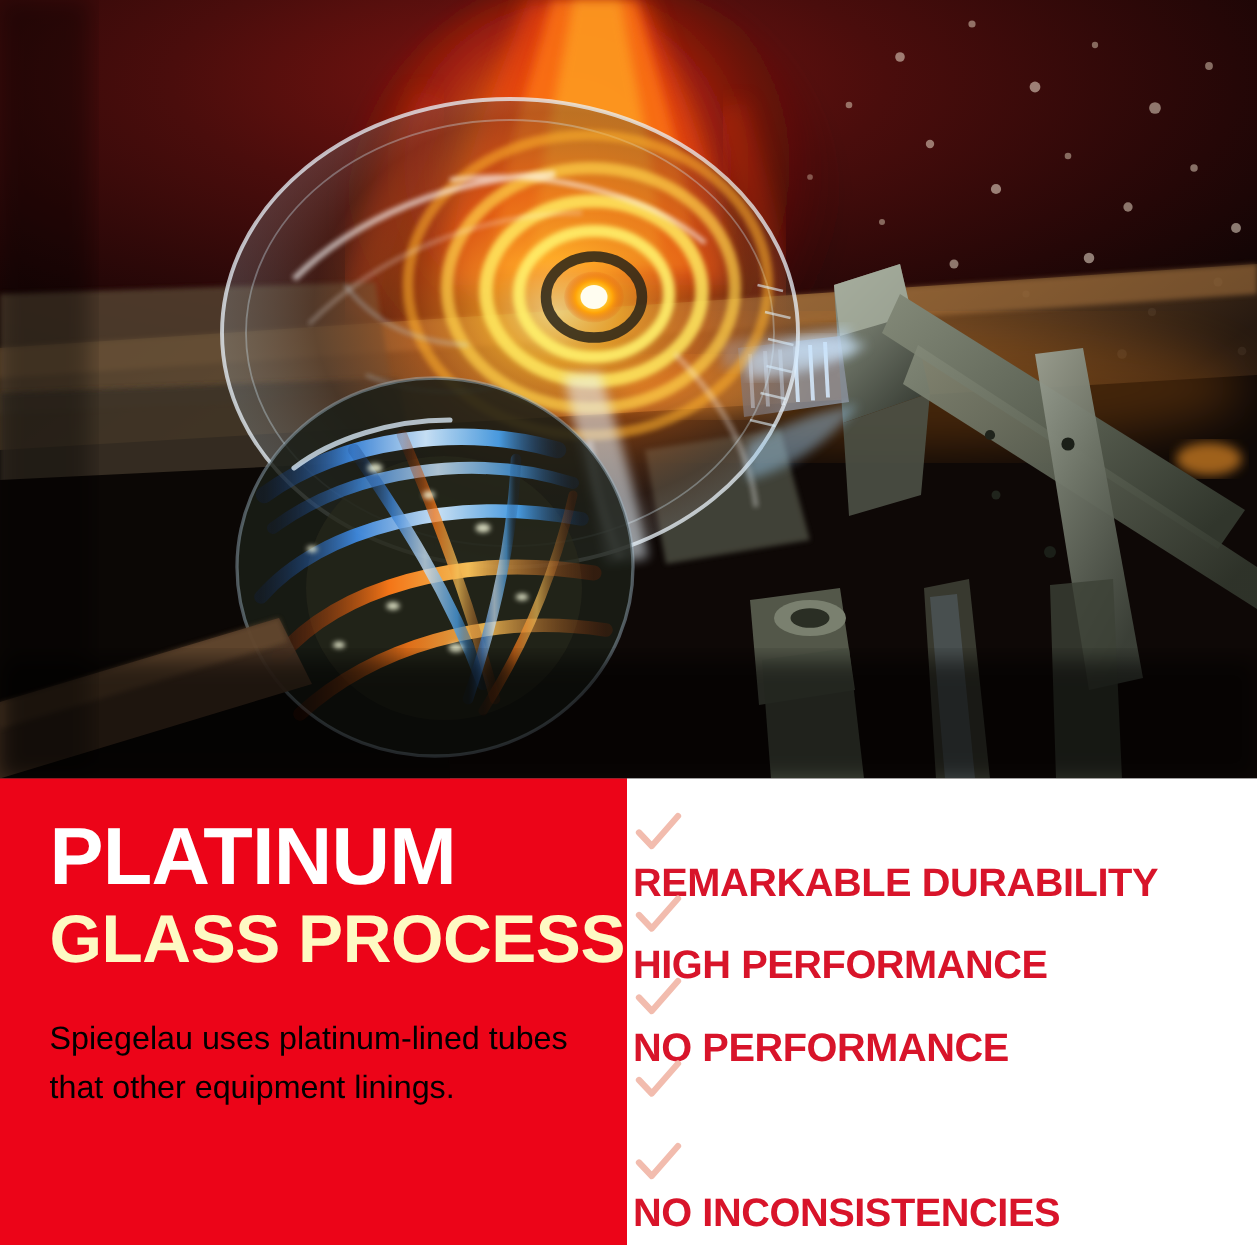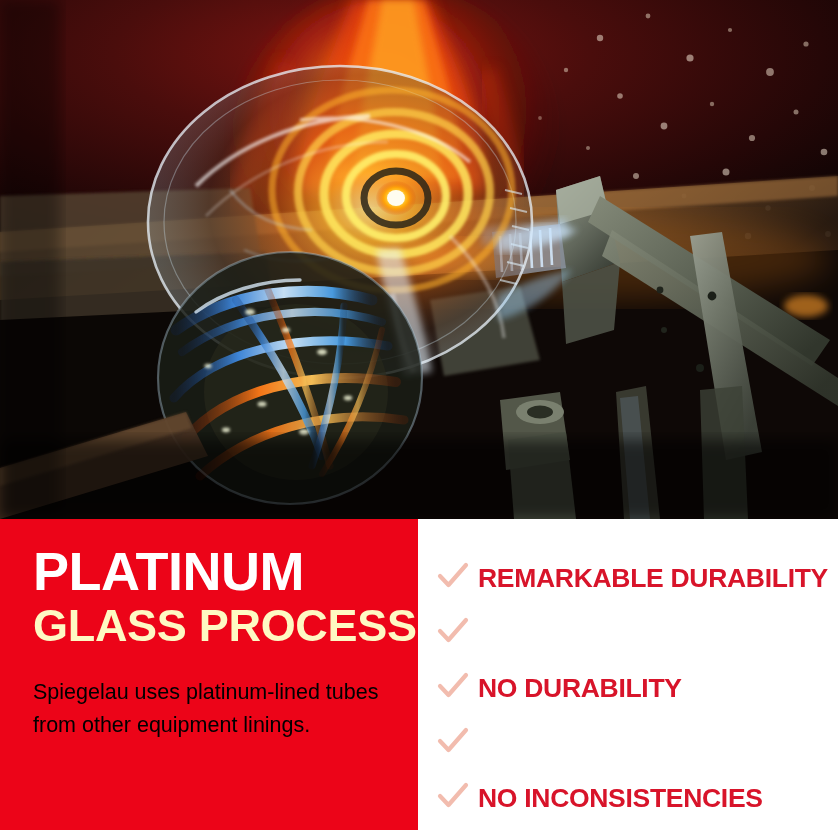--- a/index.html
+++ b/index.html
@@ -96,23 +96,24 @@
     left: 0;
     top: 20px;
     width: 420px;
     height: 275px;
     display: flex;
     flex-direction: column;
     justify-content: flex-start;
   }
   .check-item {
     display: flex;
-    align-items: flex-end;
+    align-items: flex-start;
     height: 55px;
-    padding-left: 18px;
+    padding-left: 4px;
+    flex-direction: column;
   }
   .check-icon {
     flex: 0 0 auto;
     width: 34px;
     height: 34px;
     margin-right: 8px;
     display: block;
   }
   .check-icon svg { display: block; }
   .check-label {
@@ -382,21 +383,21 @@
 
   <div class="bottom">
 
     <div class="red-panel">
       <div class="headline-wrap">
         <div class="headline-1">PLATINUM</div>
         <div class="headline-2">GLASS PROCESS</div>
       </div>
       <div class="body-copy">
         <div>Spiegelau uses platinum-lined tubes</div>
-        <div>from other equipment linings.</div>
+        <div>that other equipment linings.</div>
       </div>
     </div>
 
     <div class="white-panel">
       <div class="checklist">
 
         <div class="check-item">
           <span class="check-icon">
             <svg width="34" height="34" viewBox="0 0 34 34" xmlns="http://www.w3.org/2000/svg">
               <path d="M4 16 L 12.5 25 L 30 5" fill="none" stroke="#F2BCAE" stroke-width="4.2" stroke-linecap="round" stroke-linejoin="round"></path>
@@ -404,29 +405,30 @@
           </span>
           <span class="check-label"><span>REMARKABLE DURABILITY</span></span>
         </div>
 
         <div class="check-item">
           <span class="check-icon">
             <svg width="34" height="34" viewBox="0 0 34 34" xmlns="http://www.w3.org/2000/svg">
               <path d="M4 16 L 12.5 25 L 30 5" fill="none" stroke="#F2BCAE" stroke-width="4.2" stroke-linecap="round" stroke-linejoin="round"></path>
             </svg>
           </span>
+          <span class="check-label"><span>HIGH PERFORMANCE</span></span>
         </div>
 
         <div class="check-item">
           <span class="check-icon">
             <svg width="34" height="34" viewBox="0 0 34 34" xmlns="http://www.w3.org/2000/svg">
               <path d="M4 16 L 12.5 25 L 30 5" fill="none" stroke="#F2BCAE" stroke-width="4.2" stroke-linecap="round" stroke-linejoin="round"></path>
             </svg>
           </span>
-          <span class="check-label"><span class="neg">NO</span><span>&nbsp;</span><span>DURABILITY</span></span>
+          <span class="check-label"><span class="neg">NO</span><span>&nbsp;</span><span>PERFORMANCE</span></span>
         </div>
 
         <div class="check-item">
           <span class="check-icon">
             <svg width="34" height="34" viewBox="0 0 34 34" xmlns="http://www.w3.org/2000/svg">
               <path d="M4 16 L 12.5 25 L 30 5" fill="none" stroke="#F2BCAE" stroke-width="4.2" stroke-linecap="round" stroke-linejoin="round"></path>
             </svg>
           </span>
         </div>
 

